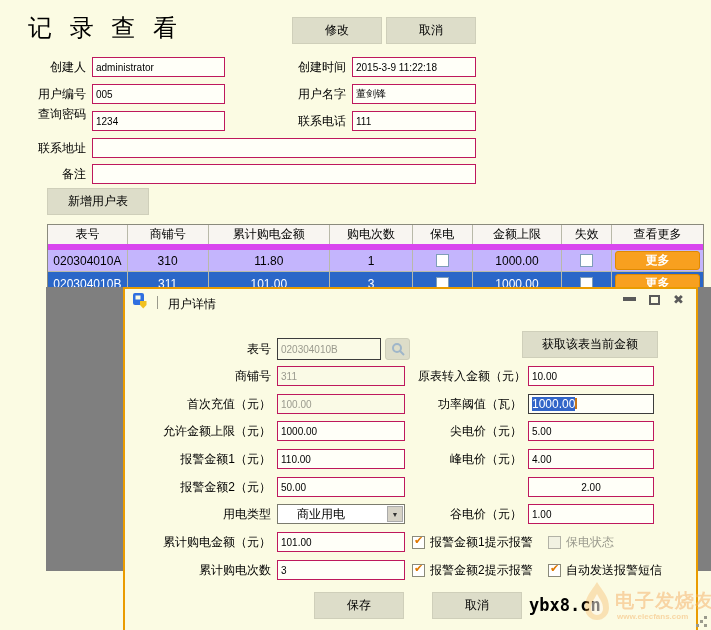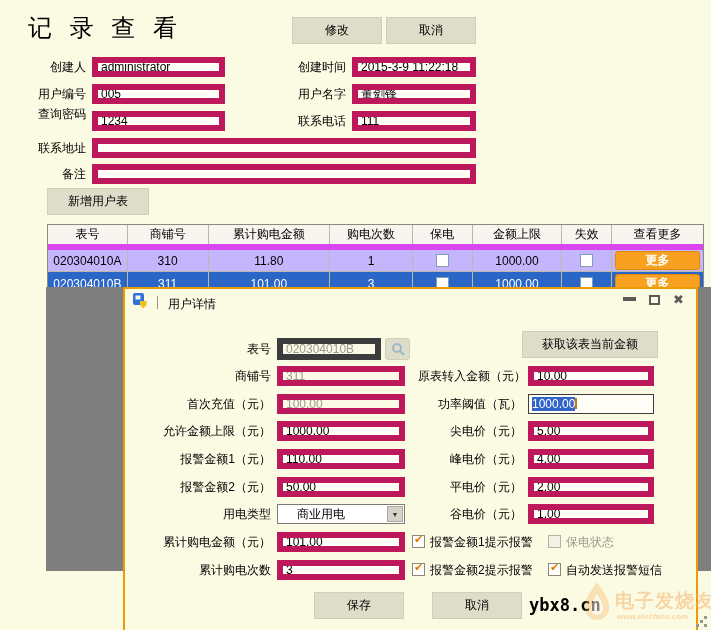--- a/index.html
+++ b/index.html
@@ -1,20 +1,20 @@
 <!DOCTYPE html>
 <html><head>
 <meta charset="utf-8">
 <style>
   html,body{margin:0;padding:0}
   body{width:711px;height:630px;position:relative;overflow:hidden;
        background:#FBFBE3;font-family:"Liberation Sans","DejaVu Sans",sans-serif;font-size:12px;color:#000}
   .abs{position:absolute}
   .lbl{font-size:12px;text-align:right;line-height:20px;white-space:nowrap}
-  .inp{box-sizing:border-box;border:6px solid #be185d;background:#FFFFF8;font-size:12px;
+  .inp{box-sizing:border-box;border:1px solid #be185d;background:#FFFFF8;font-size:10px;
        padding:2px 3px;color:#000;font-family:"Liberation Sans","DejaVu Sans",sans-serif;outline:none}
   .inp.disabled{color:#9a9a8e;background:#FAFAE6}
   .inp.focusb{border-color:#3c3c3c}
   .fakeinp{box-sizing:border-box;border:1px solid #7b7b6e;background:#FFFFF8;font-size:12px;
        padding:2px 3px;line-height:14px;white-space:nowrap;overflow:hidden}
   .btn{box-sizing:border-box;background:#DDDDC9;border:1px solid #cfcfba;font-size:12px;color:#000;
        display:flex;align-items:center;justify-content:center;cursor:default}
   .title{font-size:24px;font-weight:normal;letter-spacing:5px;font-family:"DejaVu Serif","Liberation Serif",serif}
   
   .tbl{left:47px;top:224px;width:657px;position:absolute;border:1px solid #8a8a7d;box-sizing:border-box;background:#FBFBE3}
@@ -28,21 +28,21 @@
   .more-btn{width:83px;height:17px;background:#F8A01F;border:1px solid #E08A00;border-radius:3px;color:#fff;
        font-weight:bold;display:flex;align-items:center;justify-content:center;font-size:12px}
   
   .backdrop{left:46px;top:287px;width:665px;height:284px;background:#7f7f7f;z-index:2}
   .modal{left:123px;top:287px;width:575px;height:343px;background:#FBFBE3;border:2px solid #EA9C00;
        border-bottom:none;box-sizing:border-box;z-index:3}
   .wc{position:absolute;top:8px}
   .wc-min{width:13px;height:4px;background:#5a5a5a}
   .wc-max{width:11px;height:10px;border:2px solid #5a5a5a;box-sizing:border-box}
   .wc-close{font-size:13px;font-weight:bold;color:#5a5a5a;line-height:12px;top:5px}
-  .cbg{display:flex;align-items:flex-start;position:absolute}
+  .cbg{display:flex;align-items:center;position:absolute}
   .cb{width:13px;height:13px;box-sizing:border-box;border:1px solid #8a8a7a;background:#fff;position:relative;flex:none}
   .cb.checked::after{content:"\2714";position:absolute;left:1px;top:-3px;font-size:11px;color:#E07800;font-weight:bold}
   .cb.disabled{border-color:#b2b2a6;background:#f2f2e2}
   .cbl{font-size:12px;line-height:14px;margin-left:5px;white-space:nowrap}
   .cbl.disabled{color:#9a9a8e}
   .sel{background:#3265C8;color:#fff}
   .caret{display:inline-block;width:2px;height:11px;background:#C87616;vertical-align:-1px}
   .ddl{box-sizing:border-box;border:1px solid #7b7b6e;background:#fff;display:flex;align-items:center;justify-content:space-between;padding-left:19px}
   .dd-arrow{width:16px;height:16px;background:#D6D2C6;border:1px solid #aaa;display:flex;align-items:center;justify-content:center;font-size:7px;color:#333;box-sizing:border-box;margin-right:1px}
   .wm{right:-6px;bottom:-4px;width:140px;height:54px;z-index:4;opacity:.55;pointer-events:none}
@@ -170,22 +170,21 @@
   <div class="abs lbl" style="left:280px;top:132px;width:117px">尖电价（元）</div>
   <input class="inp abs" style="left: 403px; top: 132px; width: 126px; height: 20px;" value="5.00">
 
   <div class="abs lbl" style="left:2px;top:160px;width:144px">报警金额1（元）</div>
   <input class="inp abs" style="left: 152px; top: 160px; width: 128px; height: 20px;" value="110.00">
   <div class="abs lbl" style="left:280px;top:160px;width:117px">峰电价（元）</div>
   <input class="inp abs" style="left: 403px; top: 160px; width: 126px; height: 20px;" value="4.00">
 
   <div class="abs lbl" style="left:2px;top:188px;width:144px">报警金额2（元）</div>
   <input class="inp abs" style="left: 152px; top: 188px; width: 128px; height: 20px;" value="50.00">
-  <div class="abs lbl" style="left:280px;top:188px;width:117px">平电价（元）</div>
-  <input class="inp abs" style="left: 403px; top: 188px; width: 126px; height: 20px;" value="2.00">
+  <input class="inp abs" style="left: 403px; top: 188px; width: 126px; height: 20px; text-align: center;" value="2.00">
 
   <div class="abs lbl" style="left:2px;top:215px;width:144px">用电类型</div>
   <div class="ddl abs" style="left:152px;top:215px;width:128px;height:20px">
     <span>商业用电</span>
     <span class="dd-arrow">▼</span>
   </div>
   <div class="abs lbl" style="left:280px;top:215px;width:117px">谷电价（元）</div>
   <input class="inp abs" style="left: 403px; top: 215px; width: 126px; height: 20px;" value="1.00">
 
   <div class="abs lbl" style="left:2px;top:243px;width:144px">累计购电金额（元）</div>

